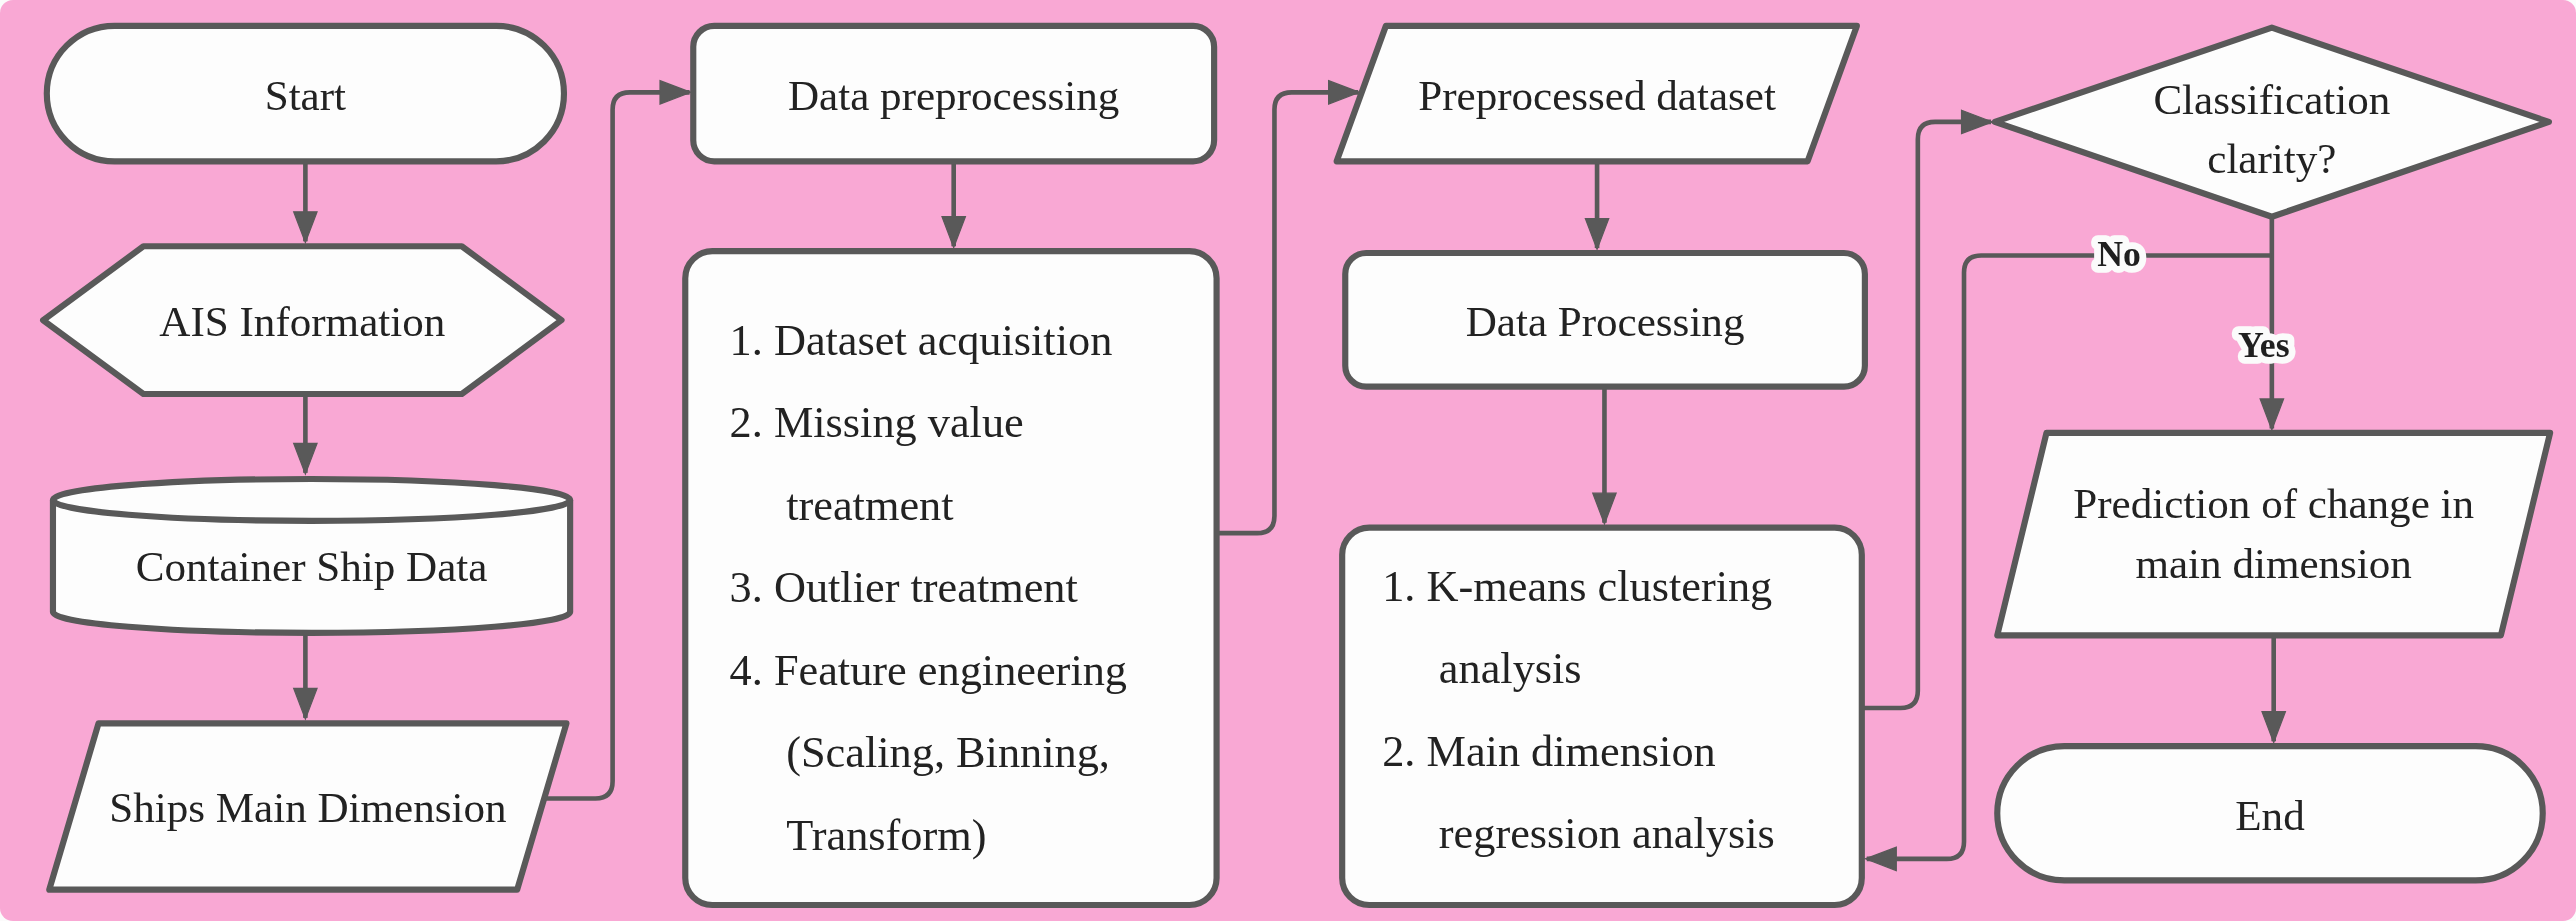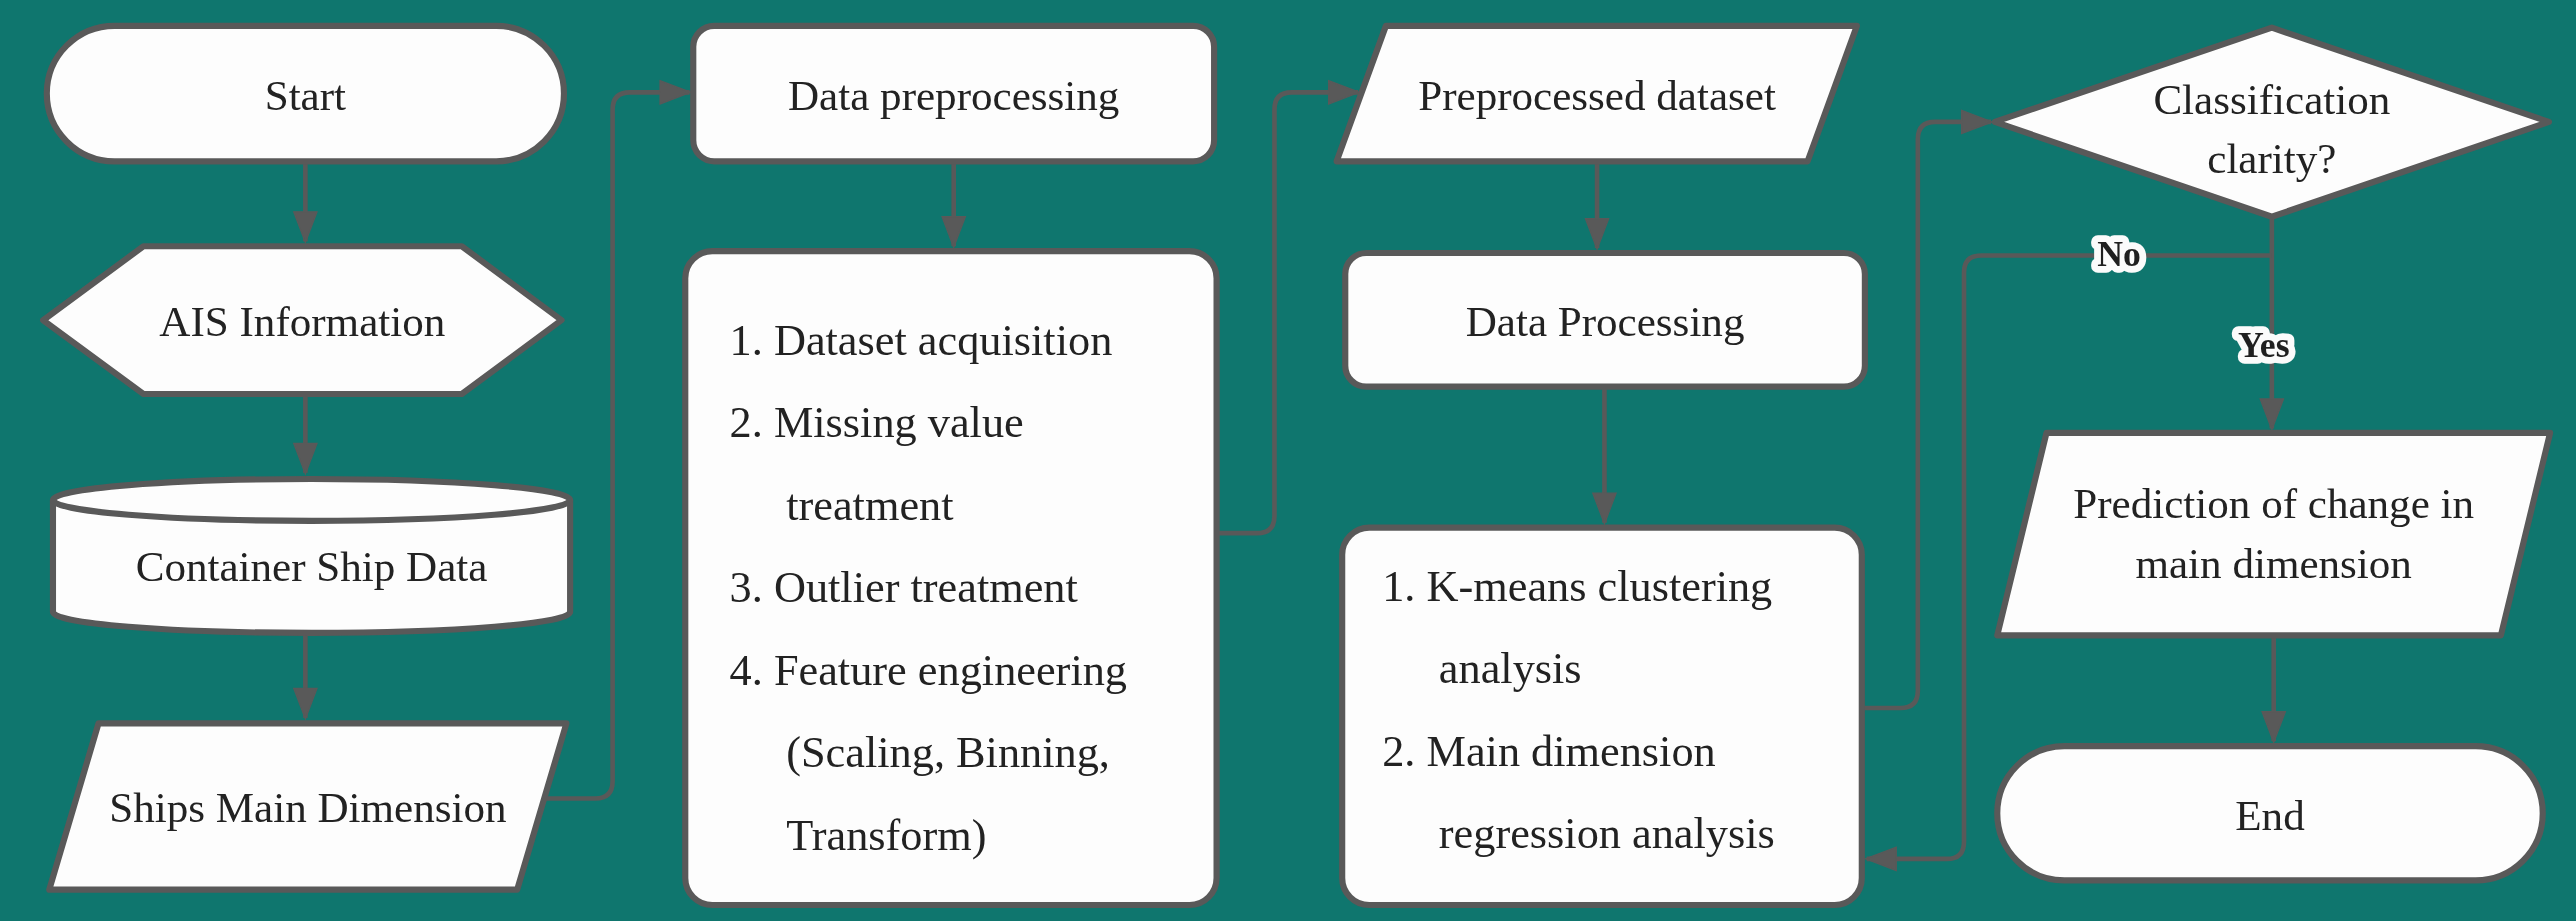--- a/index.html
+++ b/index.html
@@ -2,21 +2,22 @@
 <html style="font-size:9.9px"><head>
 <meta charset="utf-8">
 <style>
   html, body {
     margin: 0;
     padding: 0;
     background: #fbfbfb;
   }
   .canvas-wrap {
     width: 100%;
-    background: #0f766e;
+    background: #f9a8d4;
+    border-radius: 13px;
   }
   svg {
     display: block;
     width: 100%;
     height: auto;
   }
   .node-shape {
     fill: #fdfdfd;
     stroke: #595959;
     stroke-width: 10;

